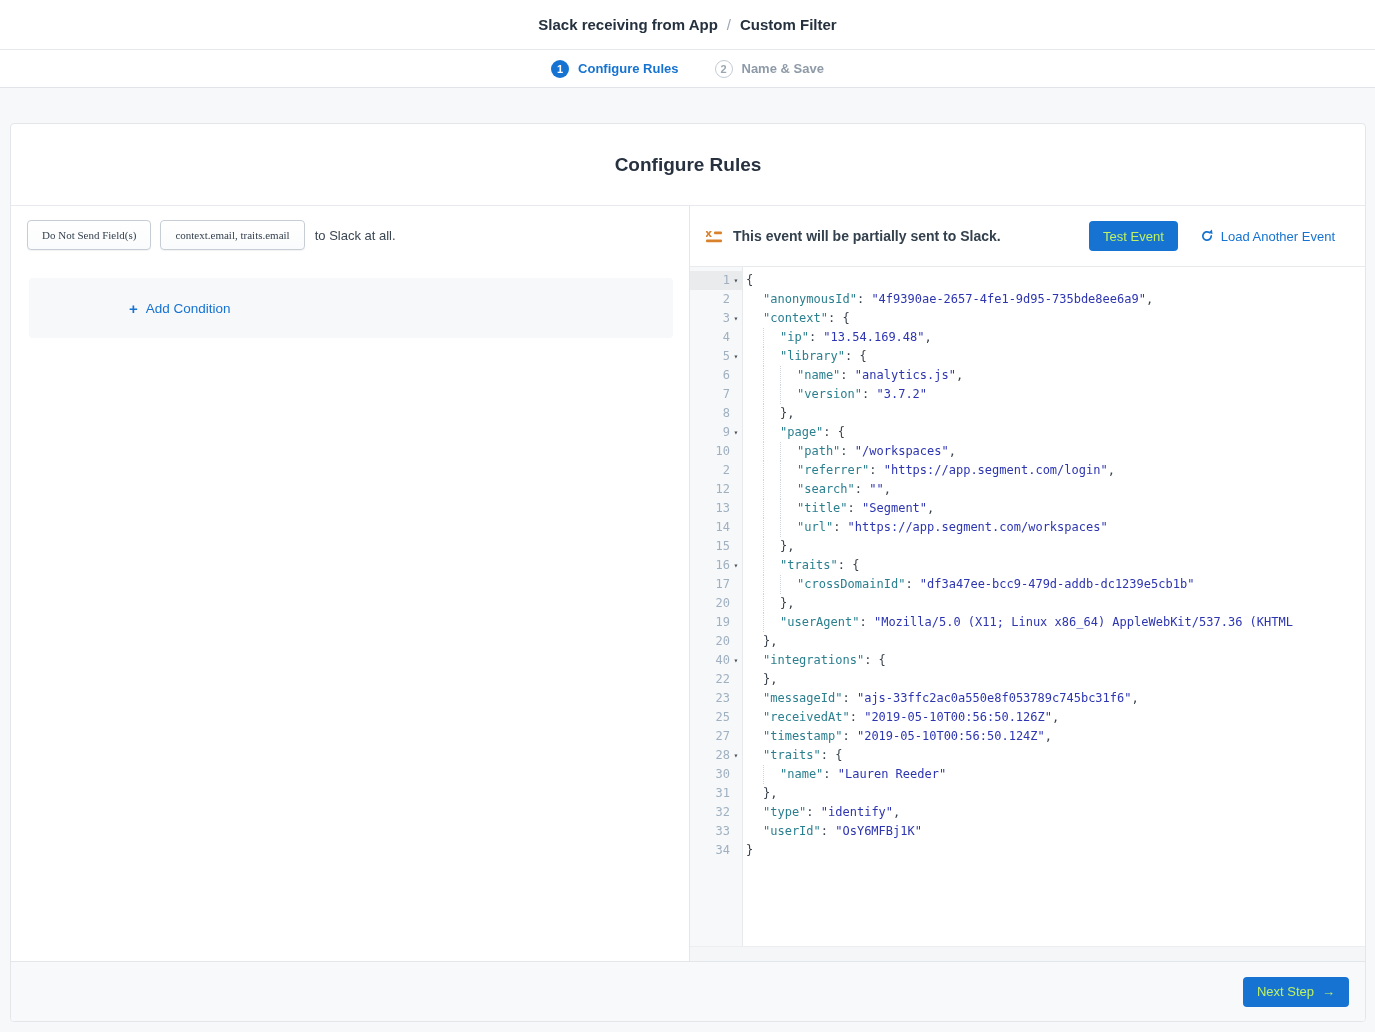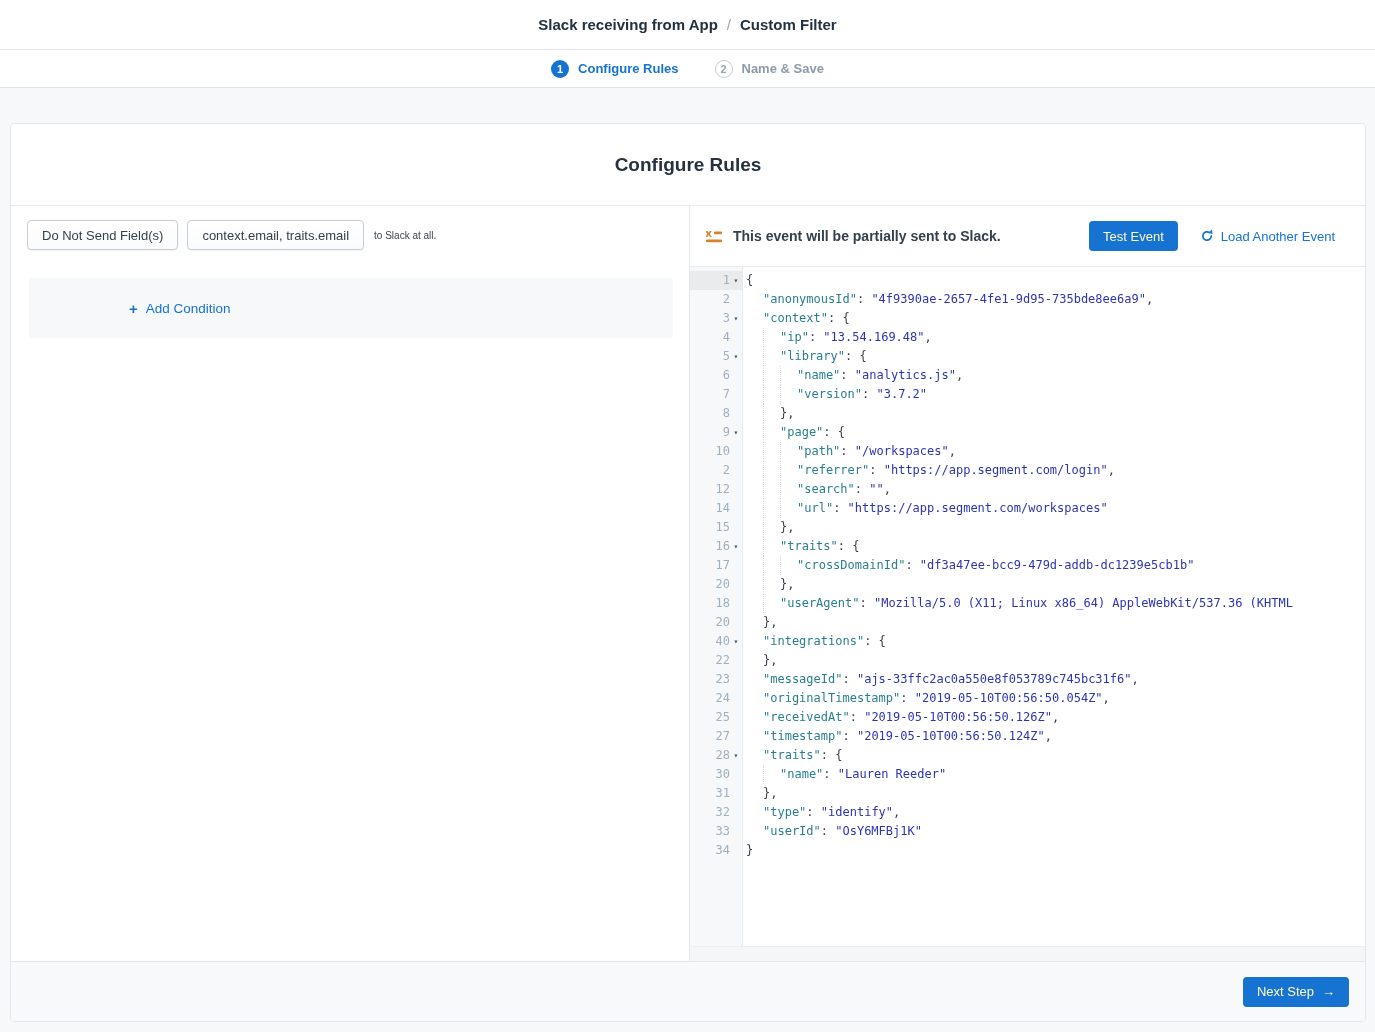--- a/index.html
+++ b/index.html
@@ -45,47 +45,47 @@
   .card-body { flex:1; display:flex; min-height:0; }
   .card-footer {
     height:60px; flex:none; background:#f8f9fb; border-top:1px solid #e4e7ea;
     display:flex; align-items:center; justify-content:flex-end; padding-right:16px;
   }
 
   
   .left-panel { width:679px; flex:none; border-right:1px solid #e4e7ea; padding:14px 16px 0 16px; }
   .filter-row { display:flex; align-items:center; gap:9px; }
   .ctl-btn {
-    height:30px; padding:0 14px; font-size:13px; color:#35414e;
+    height:30px; padding:0 14px; font-size:11px; color:#35414e;
     background:linear-gradient(#ffffff,#fafbfc);
     border:1px solid #c6cdd5; border-radius:4px;
     box-shadow:0 1px 1px rgba(16,24,32,0.05);
-    font-family:Liberation Sans, sans-serif; cursor:pointer;
-  }
-  .suffix-text { font-size:10px; color:#3a4652; margin-left:1px; }
+    font-family:Liberation Serif, serif; cursor:pointer;
+  }
+  .suffix-text { font-size:13px; color:#3a4652; margin-left:1px; }
   .add-condition-box {
     margin:28px 0 0 2px; width:644px; height:60px; background:#f7f8fa; border-radius:4px;
     display:flex; align-items:center;
   }
   .add-condition-btn {
     background:none; border:none; cursor:pointer; margin-left:100px;
     display:flex; align-items:center; gap:8px;
     font-size:13.5px; font-weight:500; color:#1673d1; font-family:"Liberation Sans",sans-serif;
   }
   .plus-icon { font-size:15px; font-weight:700; line-height:1; }
 
   
   .right-panel { flex:1; display:flex; flex-direction:column; min-width:0; }
   .preview-header {
     height:60px; flex:none; display:flex; align-items:center; padding:0 16px; gap:10px;
   }
   .partial-icon { flex:none; width:17px; height:14px; }
   .status-text { font-size:14px; font-weight:700; color:#33404d; flex:1; white-space:nowrap; }
   .primary-btn {
-    height:30px; padding:0 14px; background:#1673d1; color:#fef9c3; border:none; border-radius:4px;
+    height:30px; padding:0 14px; background:#1673d1; color:#bef264; border:none; border-radius:4px;
     font-size:13px; font-weight:500; font-family:"Liberation Sans",sans-serif; cursor:pointer;
     display:inline-flex; align-items:center; gap:8px;
   }
   .load-link {
     display:flex; align-items:center; gap:7px; margin-left:12px; margin-right:14px;
     color:#1673d1; font-size:13px; font-weight:500; cursor:pointer; white-space:nowrap;
   }
 
   
   .editor {
@@ -185,31 +185,31 @@
               <div class="cl"><div class="ln"><span class="num">3</span><span class="fold">▾</span></div><div class="cd" style="padding-left: 21px;"><span class="k">"context"</span><span class="p">: {</span></div></div>
               <div class="cl"><div class="ln"><span class="num">4</span><span class="fold"></span></div><div class="cd" style="padding-left: 38px;"><i class="ig" style="left: 21px;"></i><span class="k">"ip"</span><span class="p">: </span><span class="s">"13.54.169.48"</span><span class="p">,</span></div></div>
               <div class="cl"><div class="ln"><span class="num">5</span><span class="fold">▾</span></div><div class="cd" style="padding-left: 38px;"><i class="ig" style="left: 21px;"></i><span class="k">"library"</span><span class="p">: {</span></div></div>
               <div class="cl"><div class="ln"><span class="num">6</span><span class="fold"></span></div><div class="cd" style="padding-left: 55px;"><i class="ig" style="left: 21px;"></i><i class="ig" style="left: 38px;"></i><span class="k">"name"</span><span class="p">: </span><span class="s">"analytics.js"</span><span class="p">,</span></div></div>
               <div class="cl"><div class="ln"><span class="num">7</span><span class="fold"></span></div><div class="cd" style="padding-left: 55px;"><i class="ig" style="left: 21px;"></i><i class="ig" style="left: 38px;"></i><span class="k">"version"</span><span class="p">: </span><span class="s">"3.7.2"</span></div></div>
               <div class="cl"><div class="ln"><span class="num">8</span><span class="fold"></span></div><div class="cd" style="padding-left: 38px;"><i class="ig" style="left: 21px;"></i><span class="p">},</span></div></div>
               <div class="cl"><div class="ln"><span class="num">9</span><span class="fold">▾</span></div><div class="cd" style="padding-left: 38px;"><i class="ig" style="left: 21px;"></i><span class="k">"page"</span><span class="p">: {</span></div></div>
               <div class="cl"><div class="ln"><span class="num">10</span><span class="fold"></span></div><div class="cd" style="padding-left: 55px;"><i class="ig" style="left: 21px;"></i><i class="ig" style="left: 38px;"></i><span class="k">"path"</span><span class="p">: </span><span class="s">"/workspaces"</span><span class="p">,</span></div></div>
               <div class="cl"><div class="ln"><span class="num">2</span><span class="fold"></span></div><div class="cd" style="padding-left: 55px;"><i class="ig" style="left: 21px;"></i><i class="ig" style="left: 38px;"></i><span class="k">"referrer"</span><span class="p">: </span><span class="s">"https://app.segment.com/login"</span><span class="p">,</span></div></div>
               <div class="cl"><div class="ln"><span class="num">12</span><span class="fold"></span></div><div class="cd" style="padding-left: 55px;"><i class="ig" style="left: 21px;"></i><i class="ig" style="left: 38px;"></i><span class="k">"search"</span><span class="p">: </span><span class="s">""</span><span class="p">,</span></div></div>
+              <div class="cl"><div class="ln"><span class="num">13</span><span class="fold"></span></div><div class="cd" style="padding-left: 55px;"><i class="ig" style="left: 21px;"></i><i class="ig" style="left: 38px;"></i><span class="k">"title"</span><span class="p">: </span><span class="s">"Segment"</span><span class="p">,</span></div></div>
               <div class="cl"><div class="ln"><span class="num">14</span><span class="fold"></span></div><div class="cd" style="padding-left: 55px;"><i class="ig" style="left: 21px;"></i><i class="ig" style="left: 38px;"></i><span class="k">"url"</span><span class="p">: </span><span class="s">"https://app.segment.com/workspaces"</span></div></div>
               <div class="cl"><div class="ln"><span class="num">15</span><span class="fold"></span></div><div class="cd" style="padding-left: 38px;"><i class="ig" style="left: 21px;"></i><span class="p">},</span></div></div>
               <div class="cl"><div class="ln"><span class="num">16</span><span class="fold">▾</span></div><div class="cd" style="padding-left: 38px;"><i class="ig" style="left: 21px;"></i><span class="k">"traits"</span><span class="p">: {</span></div></div>
               <div class="cl"><div class="ln"><span class="num">17</span><span class="fold"></span></div><div class="cd" style="padding-left: 55px;"><i class="ig" style="left: 21px;"></i><i class="ig" style="left: 38px;"></i><span class="k">"crossDomainId"</span><span class="p">: </span><span class="s">"df3a47ee-bcc9-479d-addb-dc1239e5cb1b"</span></div></div>
               <div class="cl"><div class="ln"><span class="num">20</span><span class="fold"></span></div><div class="cd" style="padding-left: 38px;"><i class="ig" style="left: 21px;"></i><span class="p">},</span></div></div>
-              <div class="cl"><div class="ln"><span class="num">18</span><span class="fold"></span></div><div class="cd" style="padding-left: 38px;"><i class="ig" style="left: 21px;"></i><span class="k">"userAgent"</span><span class="p">: </span><span class="s">"Mozilla/5.0 (X11; Linux x86_64) AppleWebKit/537.36 (KHTML</span></div></div>
+              <div class="cl"><div class="ln"><span class="num">19</span><span class="fold"></span></div><div class="cd" style="padding-left: 38px;"><i class="ig" style="left: 21px;"></i><span class="k">"userAgent"</span><span class="p">: </span><span class="s">"Mozilla/5.0 (X11; Linux x86_64) AppleWebKit/537.36 (KHTML</span></div></div>
               <div class="cl"><div class="ln"><span class="num">20</span><span class="fold"></span></div><div class="cd" style="padding-left: 21px;"><span class="p">},</span></div></div>
               <div class="cl"><div class="ln"><span class="num">40</span><span class="fold">▾</span></div><div class="cd" style="padding-left: 21px;"><span class="k">"integrations"</span><span class="p">: {</span></div></div>
               <div class="cl"><div class="ln"><span class="num">22</span><span class="fold"></span></div><div class="cd" style="padding-left: 21px;"><span class="p">},</span></div></div>
               <div class="cl"><div class="ln"><span class="num">23</span><span class="fold"></span></div><div class="cd" style="padding-left: 21px;"><span class="k">"messageId"</span><span class="p">: </span><span class="s">"ajs-33ffc2ac0a550e8f053789c745bc31f6"</span><span class="p">,</span></div></div>
-              <div class="cl"><div class="ln"><span class="num">24</span><span class="fold"></span></div><div class="cd" style="padding-left: 21px;"><span class="k">"originalTimestamp"</span><span class="p">: </span><span class="s">"2019-05-10T00:56:50.054Z"</span><span class="p">,</span></div></div>
               <div class="cl"><div class="ln"><span class="num">25</span><span class="fold"></span></div><div class="cd" style="padding-left: 21px;"><span class="k">"receivedAt"</span><span class="p">: </span><span class="s">"2019-05-10T00:56:50.126Z"</span><span class="p">,</span></div></div>
               <div class="cl"><div class="ln"><span class="num">27</span><span class="fold"></span></div><div class="cd" style="padding-left: 21px;"><span class="k">"timestamp"</span><span class="p">: </span><span class="s">"2019-05-10T00:56:50.124Z"</span><span class="p">,</span></div></div>
               <div class="cl"><div class="ln"><span class="num">28</span><span class="fold">▾</span></div><div class="cd" style="padding-left: 21px;"><span class="k">"traits"</span><span class="p">: {</span></div></div>
               <div class="cl"><div class="ln"><span class="num">30</span><span class="fold"></span></div><div class="cd" style="padding-left: 38px;"><i class="ig" style="left: 21px;"></i><span class="k">"name"</span><span class="p">: </span><span class="s">"Lauren Reeder"</span></div></div>
               <div class="cl"><div class="ln"><span class="num">31</span><span class="fold"></span></div><div class="cd" style="padding-left: 21px;"><span class="p">},</span></div></div>
               <div class="cl"><div class="ln"><span class="num">32</span><span class="fold"></span></div><div class="cd" style="padding-left: 21px;"><span class="k">"type"</span><span class="p">: </span><span class="s">"identify"</span><span class="p">,</span></div></div>
               <div class="cl"><div class="ln"><span class="num">33</span><span class="fold"></span></div><div class="cd" style="padding-left: 21px;"><span class="k">"userId"</span><span class="p">: </span><span class="s">"OsY6MFBj1K"</span></div></div>
               <div class="cl"><div class="ln"><span class="num">34</span><span class="fold"></span></div><div class="cd" style="padding-left: 4px;"><span class="p">}</span></div></div>
             </div>
         </div>

